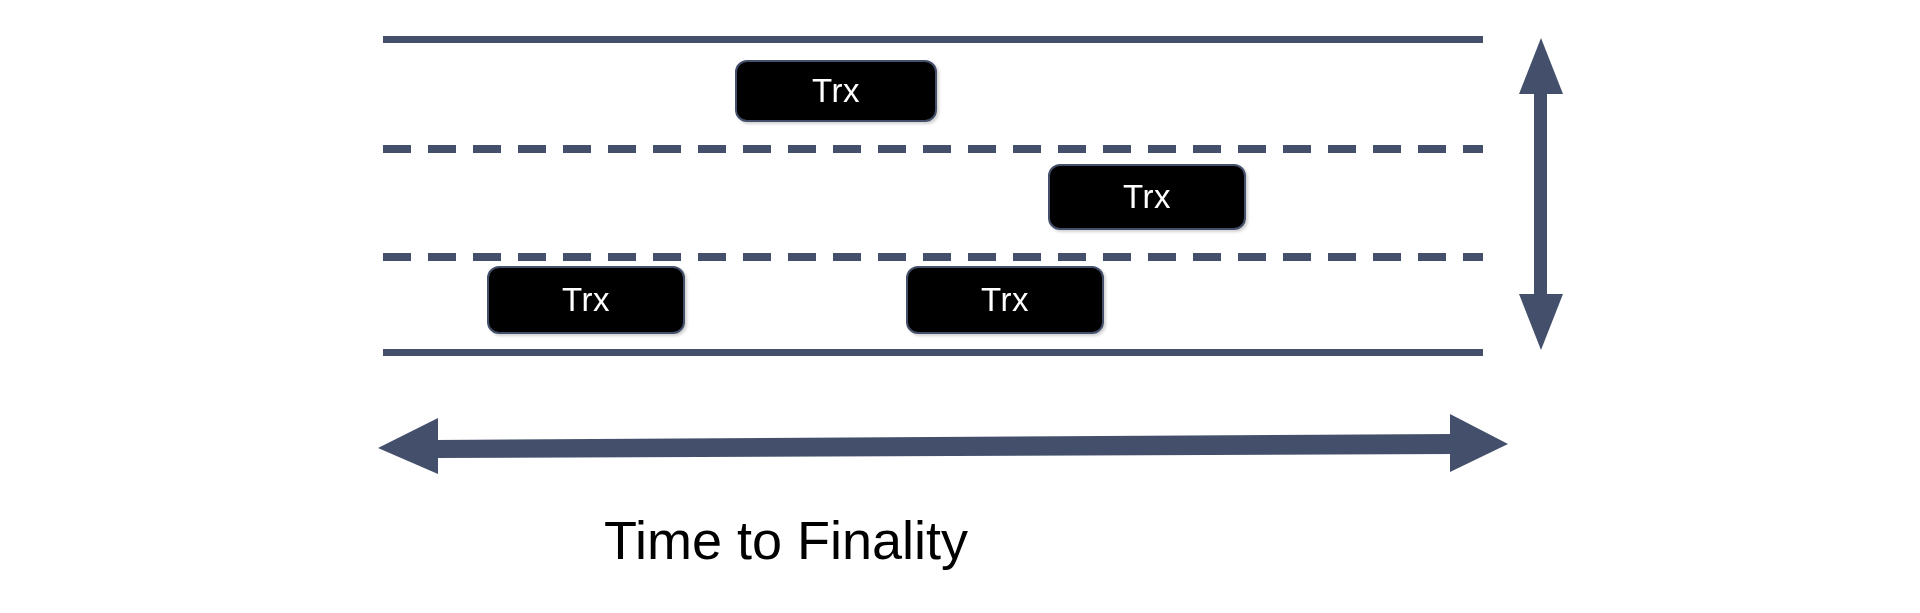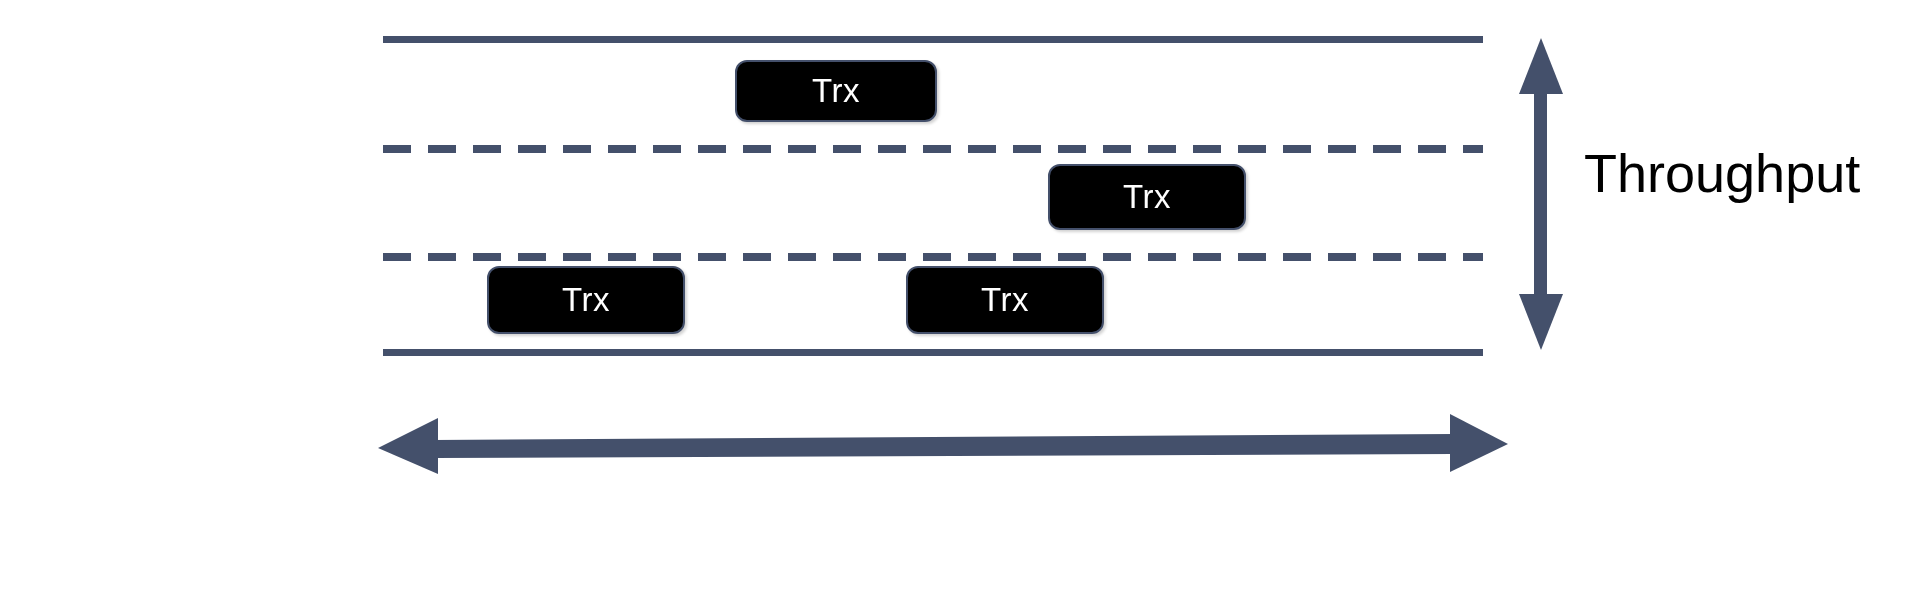--- a/index.html
+++ b/index.html
@@ -127,16 +127,16 @@
     <rect x="28" y="52" width="13" height="208" fill="#44506b"></rect>
     <polygon points="35,312 57,256 13,256" fill="#44506b"></polygon>
   </svg>
 
   <svg class="arrow-svg" id="horizontal-arrow-wrap" viewBox="0 0 1130 70">
     <polygon points="0,38 60,8 60,64 0,38" fill="#44506b"></polygon>
     <polygon points="56,30 1076,24 1076,44 56,48" fill="#44506b"></polygon>
     <polygon points="1130,34 1072,4 1072,62 1130,34" fill="#44506b"></polygon>
   </svg>
 
-  <div class="axis-label" id="throughput-label">Throughput</div>
 
+  <div class="axis-label" id="time-to-finality-label">Time to Finality</div>
 
 </div>
 
 </body></html>

